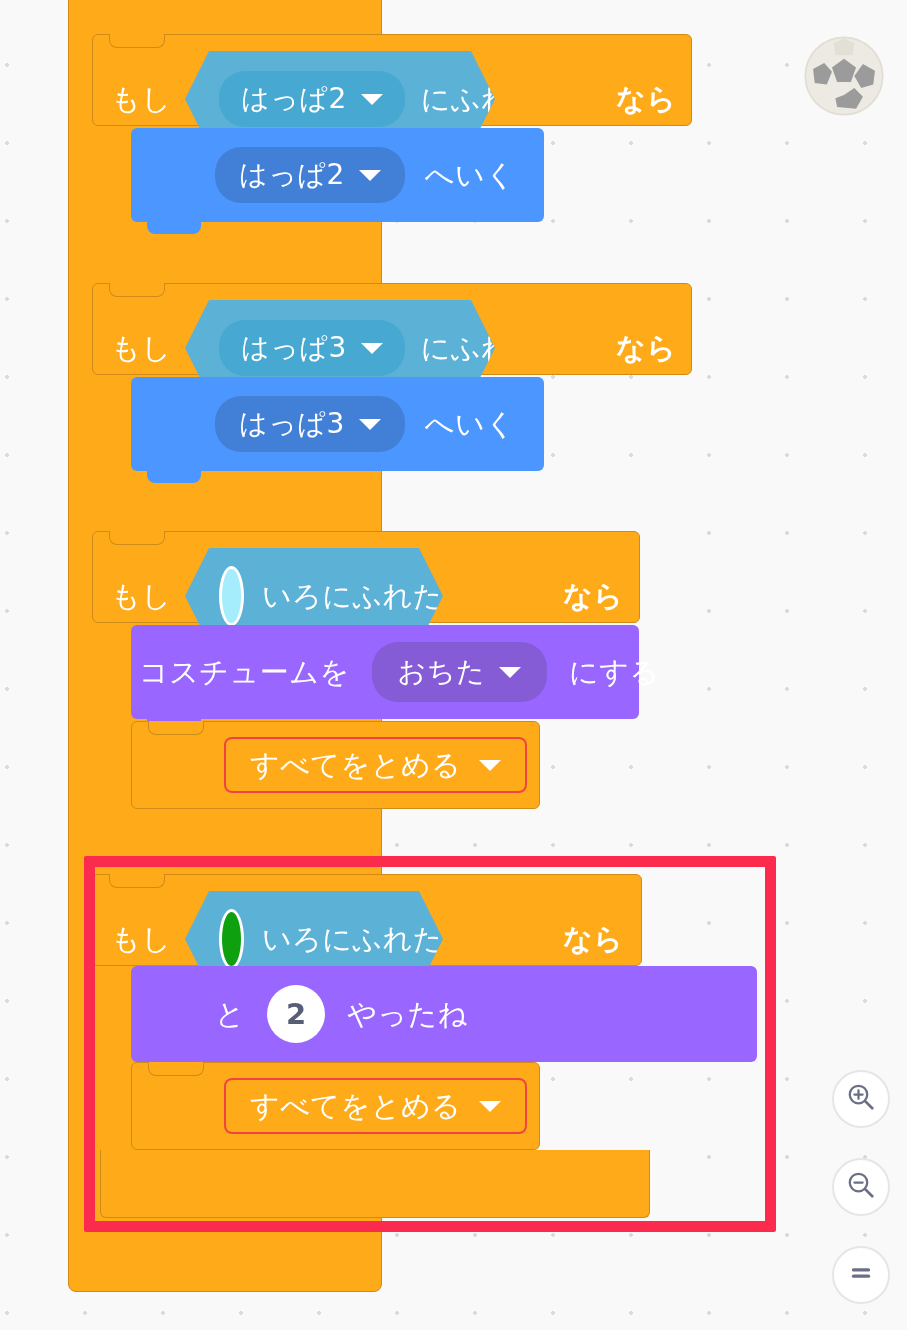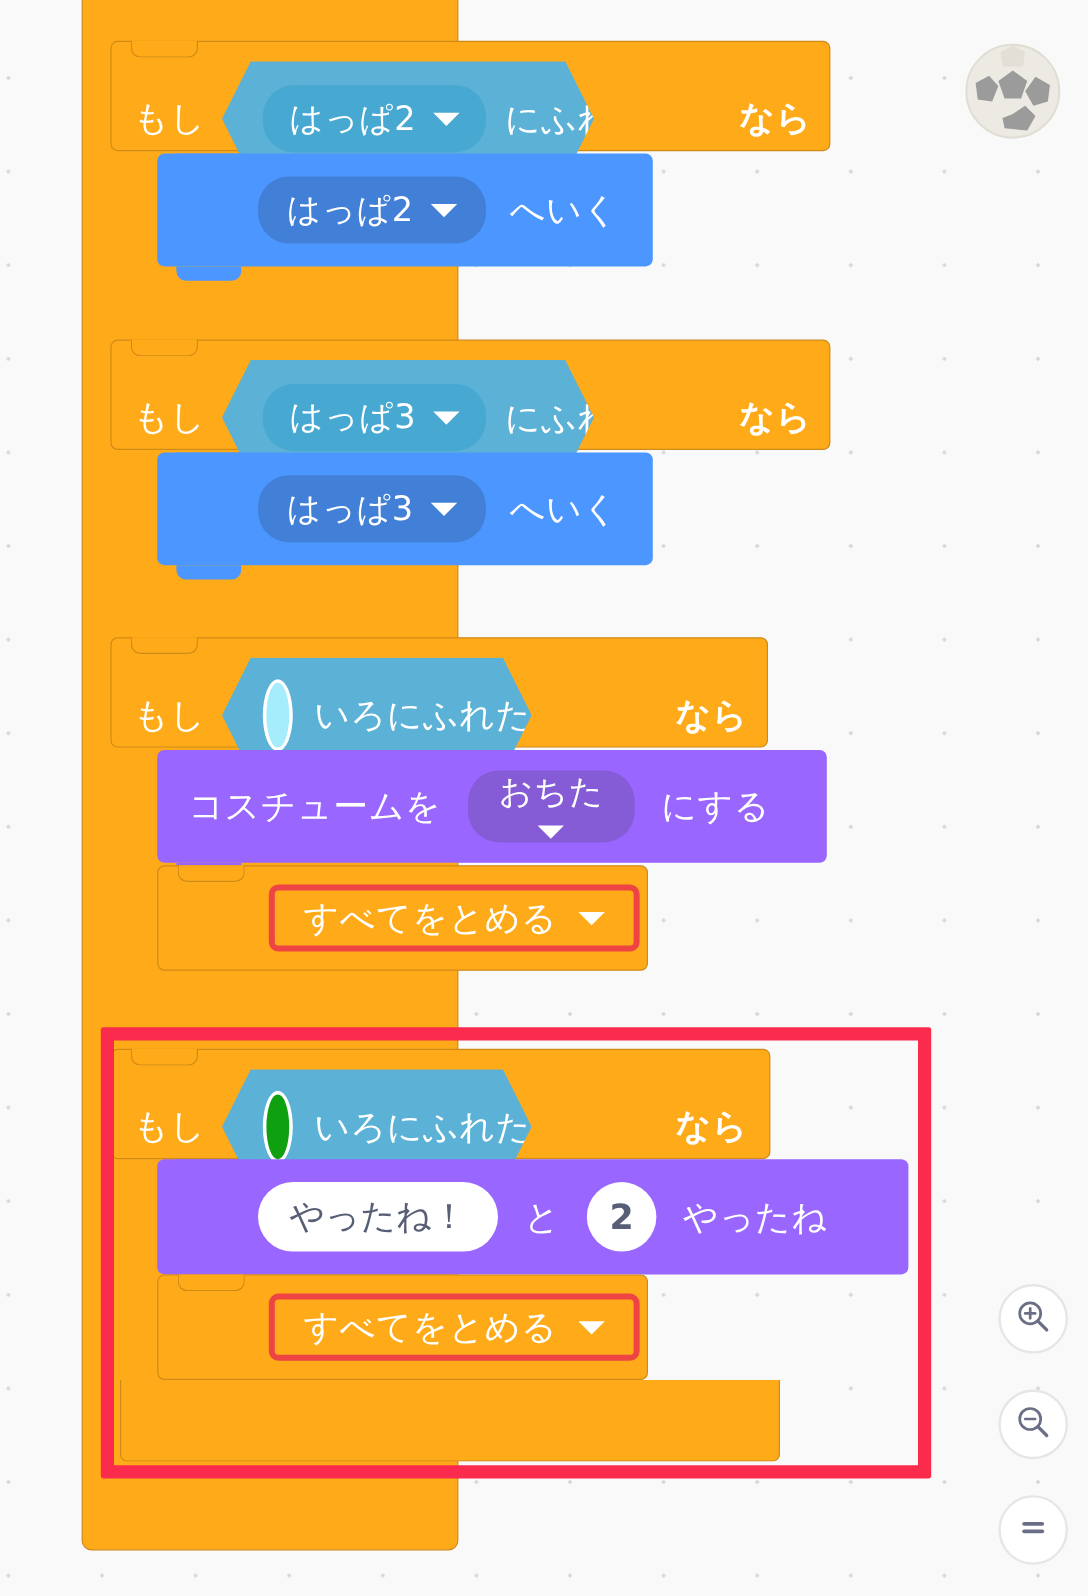--- a/index.html
+++ b/index.html
@@ -215,21 +215,21 @@
     width: 54px;
     height: 13px;
     background: #ffab19;
     border-left: 1px solid #cf8b17;
     border-right: 1px solid #cf8b17;
     border-bottom: 1px solid #cf8b17;
     border-radius: 0 0 8px 8px;
   }
   .ddstop {
     background: #ffab19;
-    border: 5px solid #ef4444;
+    border: 2px solid #ef4444;
     border-radius: 8px;
     display: inline-flex;
     align-items: center;
     justify-content: center;
     gap: 18px;
     box-sizing: border-box;
   }
 
   
   .swatch {
@@ -352,25 +352,25 @@
   <div class="ifblock" style="top:531px; width:548px; height:92px;">
     <div class="notch"></div>
     <div class="btxt mosi" style="top:64px; transform:translateY(-50%);">もし</div>
     <div class="hex left-point" style="left:92px; top:16px; width:258px; height:96px; padding-left:34px;">
       <div class="swatch" style="width:60px; height:60px; background:#a5ecfc; margin-right:18px;"></div>
       <span class="btxt">いろにふれた</span>
     </div>
     <div class="btxt nara" style="left:470px; top:64px; transform:translateY(-50%);">なら</div>
   </div>
 
-  <div class="looks" style="left:131px; top:625px; width:558px; height:94px; padding-left:26px;">
+  <div class="looks" style="left:131px; top:625px; width:508px; height:94px; padding-left:8px;">
     <div class="motch"></div>
     <div class="mbump"></div>
     <span class="btxt" style="margin-right:22px;">コスチュームを</span>
-    <div class="ddlooks" style="height:60px; padding:0 26px; margin-right:22px;flex-direction:column;">
+    <div class="ddlooks" style="height:60px; padding:0 26px; margin-right:22px;">
       <span class="btxt" style="font-size:28px;">おちた</span>
       <span class="caret"></span>
     </div>
     <span class="btxt">にする</span>
   </div>
 
   <div class="stopblock" style="left:131px; top:721px; width:409px; height:88px; padding-left:92px;">
     <div class="motch"></div>
     <div class="ddstop" style="height:56px; padding:0 24px;">
       <span class="btxt">すべてをとめる</span>
@@ -384,23 +384,20 @@
     <div class="hex left-point" style="left:92px; top:16px; width:258px; height:96px; padding-left:34px;">
       <div class="swatch" style="width:60px; height:60px; background:#0fa00f; margin-right:18px;"></div>
       <span class="btxt">いろにふれた</span>
     </div>
     <div class="btxt nara" style="left:470px; top:64px; transform:translateY(-50%);">なら</div>
   </div>
 
   <div class="looks" style="left:131px; top:966px; width:626px; height:96px; padding-left:84px;">
     <div class="motch"></div>
     <div class="mbump"></div>
-    <div class="txtfield" style="height:58px; min-width:190px; padding:0 26px; margin-right:22px;">
-      <span>やったね！</span>
-    </div>
     <span class="btxt" style="margin-right:22px;">と</span>
     <div class="txtfield" style="height:58px; min-width:58px; padding:0 18px; margin-right:22px; font-weight:bold;">
       <span>2</span>
     </div>
     <span class="btxt">やったね</span>
   </div>
 
   <div class="stopblock" style="left:131px; top:1062px; width:409px; height:88px; padding-left:92px;">
     <div class="motch"></div>
     <div class="ddstop" style="height:56px; padding:0 24px;">

